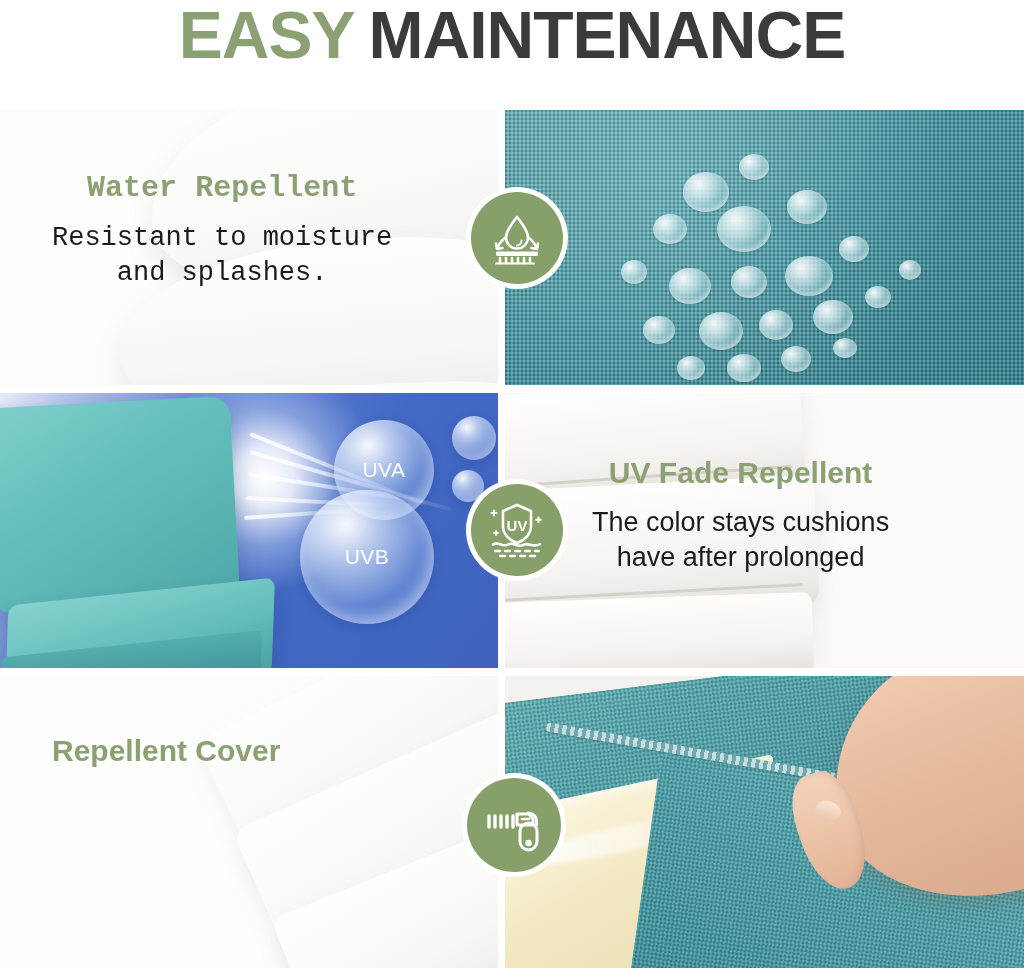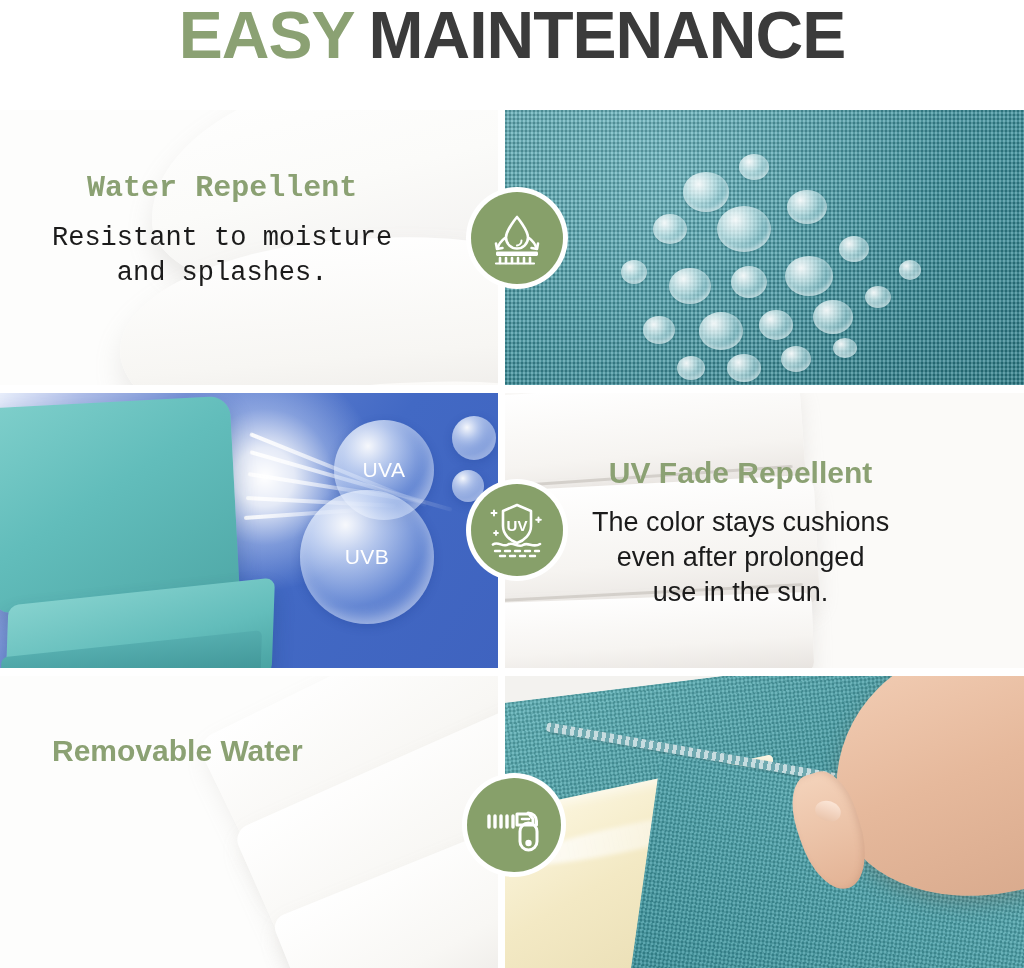--- a/index.html
+++ b/index.html
@@ -272,27 +272,26 @@
     <div class="feat-body">
       <div>Resistant to moisture</div>
       <div>and splashes.</div>
     </div>
   </div>
 
   <div class="tblock tb-uv">
     <div class="feat-title">UV Fade Repellent</div>
     <div class="feat-body">
       <div>The color stays cushions</div>
-      <div>even after prolonged</div>
-      <div>use in the sun.</div>
+      <div>have after prolonged</div>
     </div>
   </div>
 
   <div class="tblock tb-cover">
-    <div class="feat-title">Removable Water</div>
+    <div class="feat-title">Repellent Cover</div>
   </div>
 
   <div class="badge b-water">
     <svg width="62" height="62" viewBox="0 0 62 62" fill="none" stroke="#ffffff" stroke-width="2.6" stroke-linecap="round" stroke-linejoin="round">
       <path d="M31 10 C31 10 20 23 20 30.5 C20 36.7 24.9 41.5 31 41.5 C37.1 41.5 42 36.7 42 30.5 C42 23 31 10 31 10 Z" fill="none"></path>
       <path d="M35.5 33.5 C35.5 36.2 33.5 38.3 31 38.6" fill="none" stroke-width="2"></path>
       <path d="M19 31 C15 34 12.5 37.5 11.5 41.5" fill="none"></path>
       <polyline points="10,36.5 11,42 16.5,41"></polyline>
       <path d="M43 31 C47 34 49.5 37.5 50.5 41.5" fill="none"></path>
       <polyline points="52,36.5 51,42 45.5,41"></polyline>

